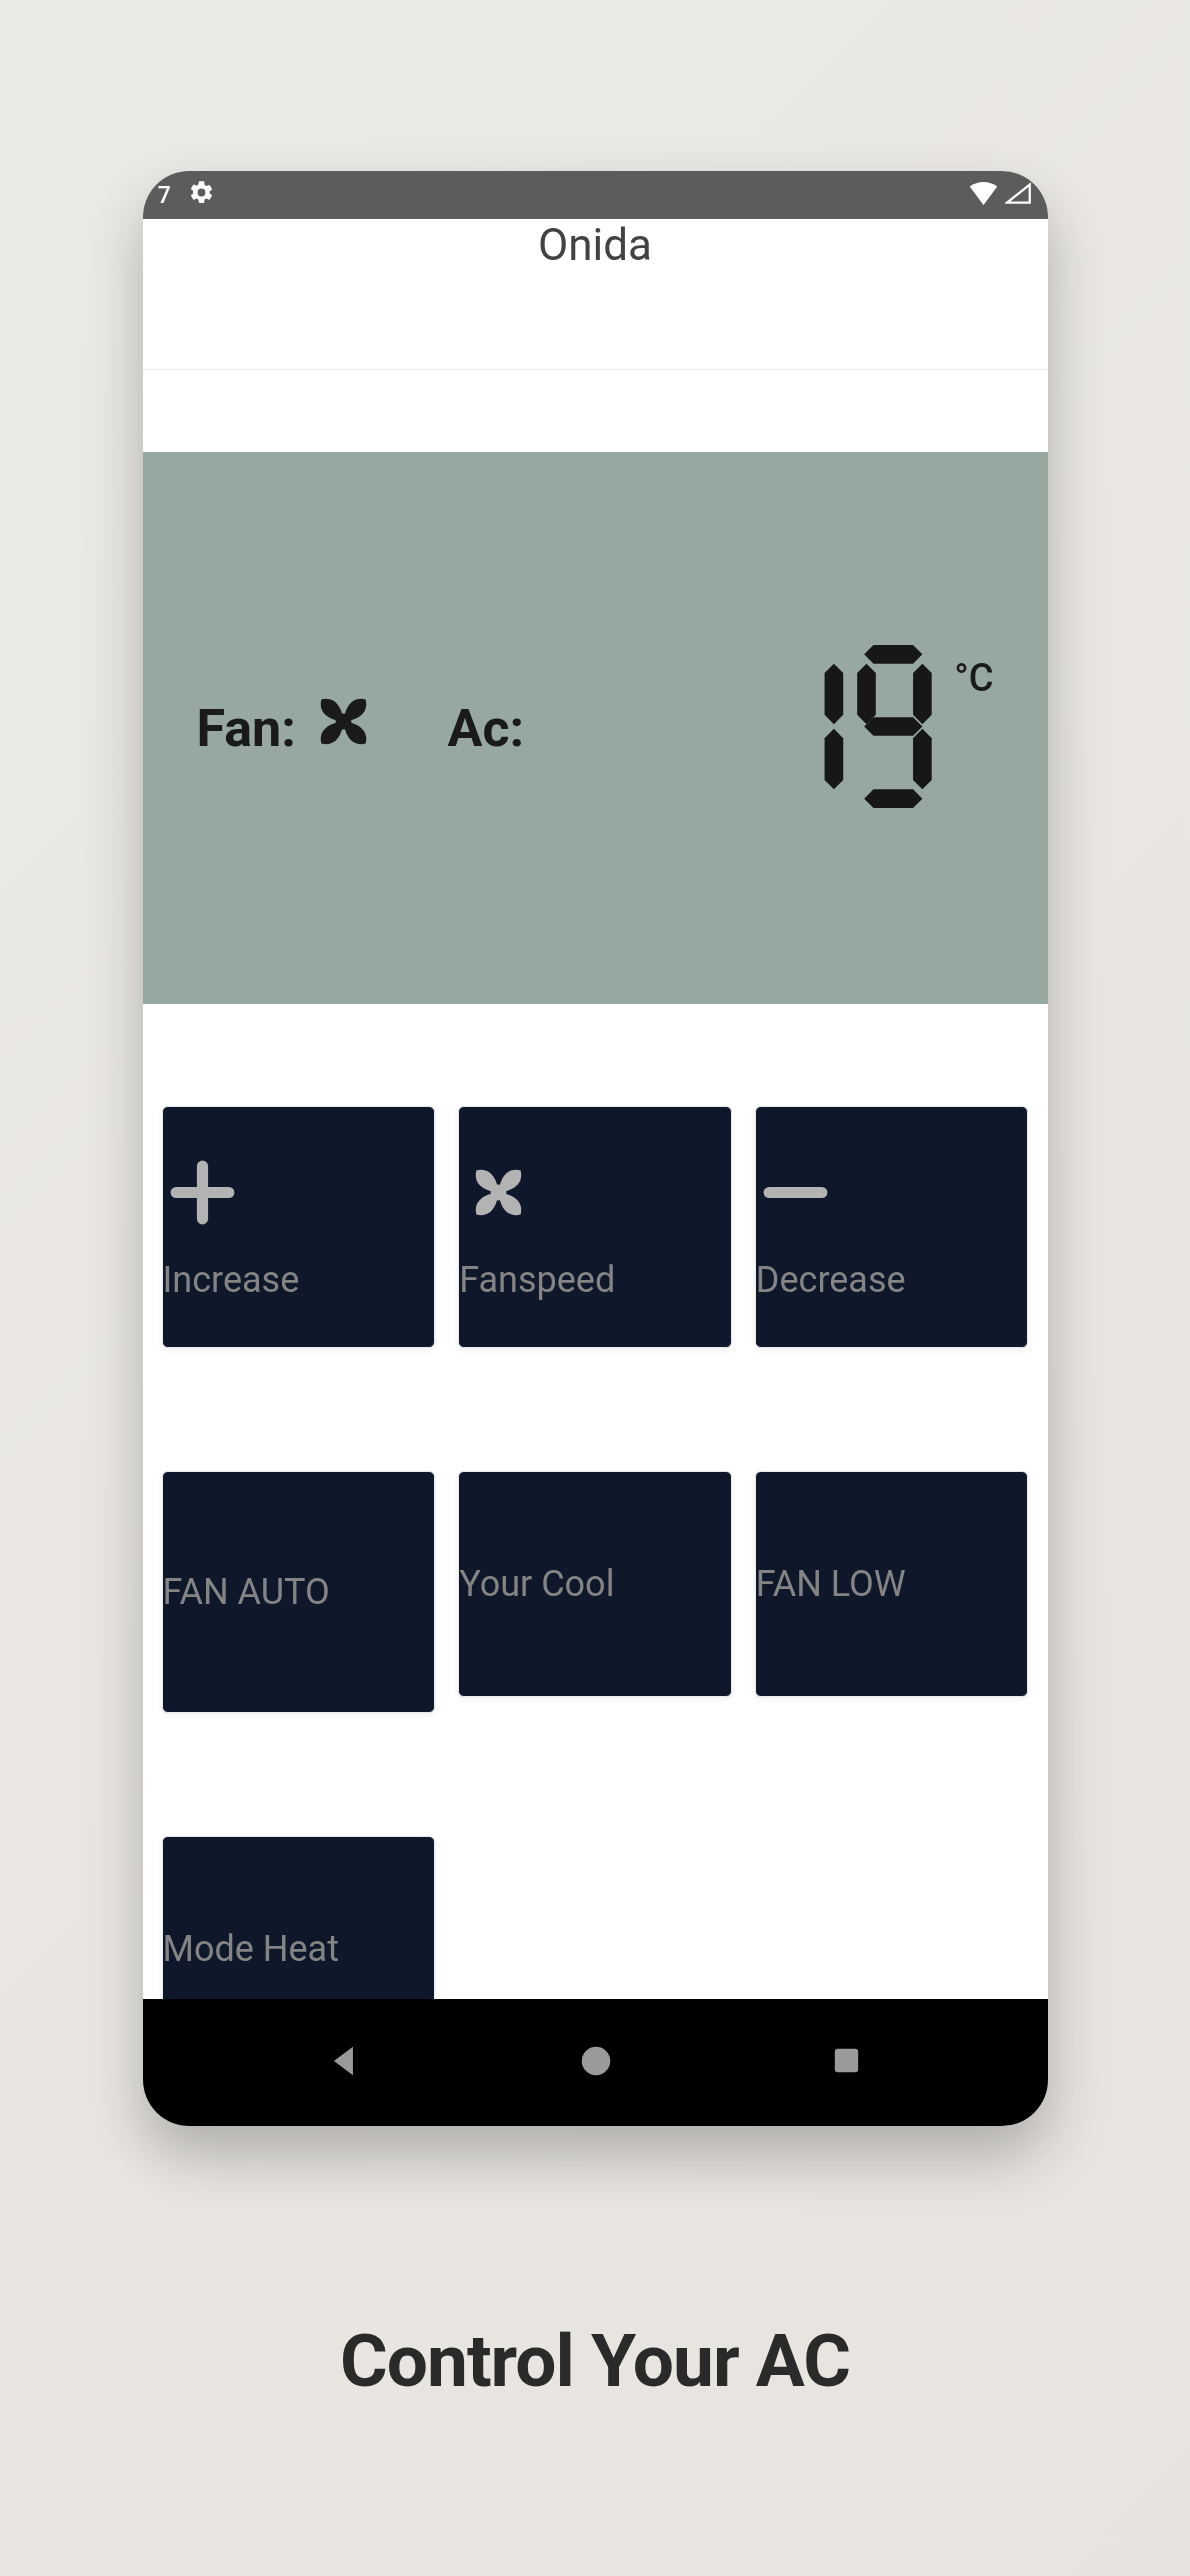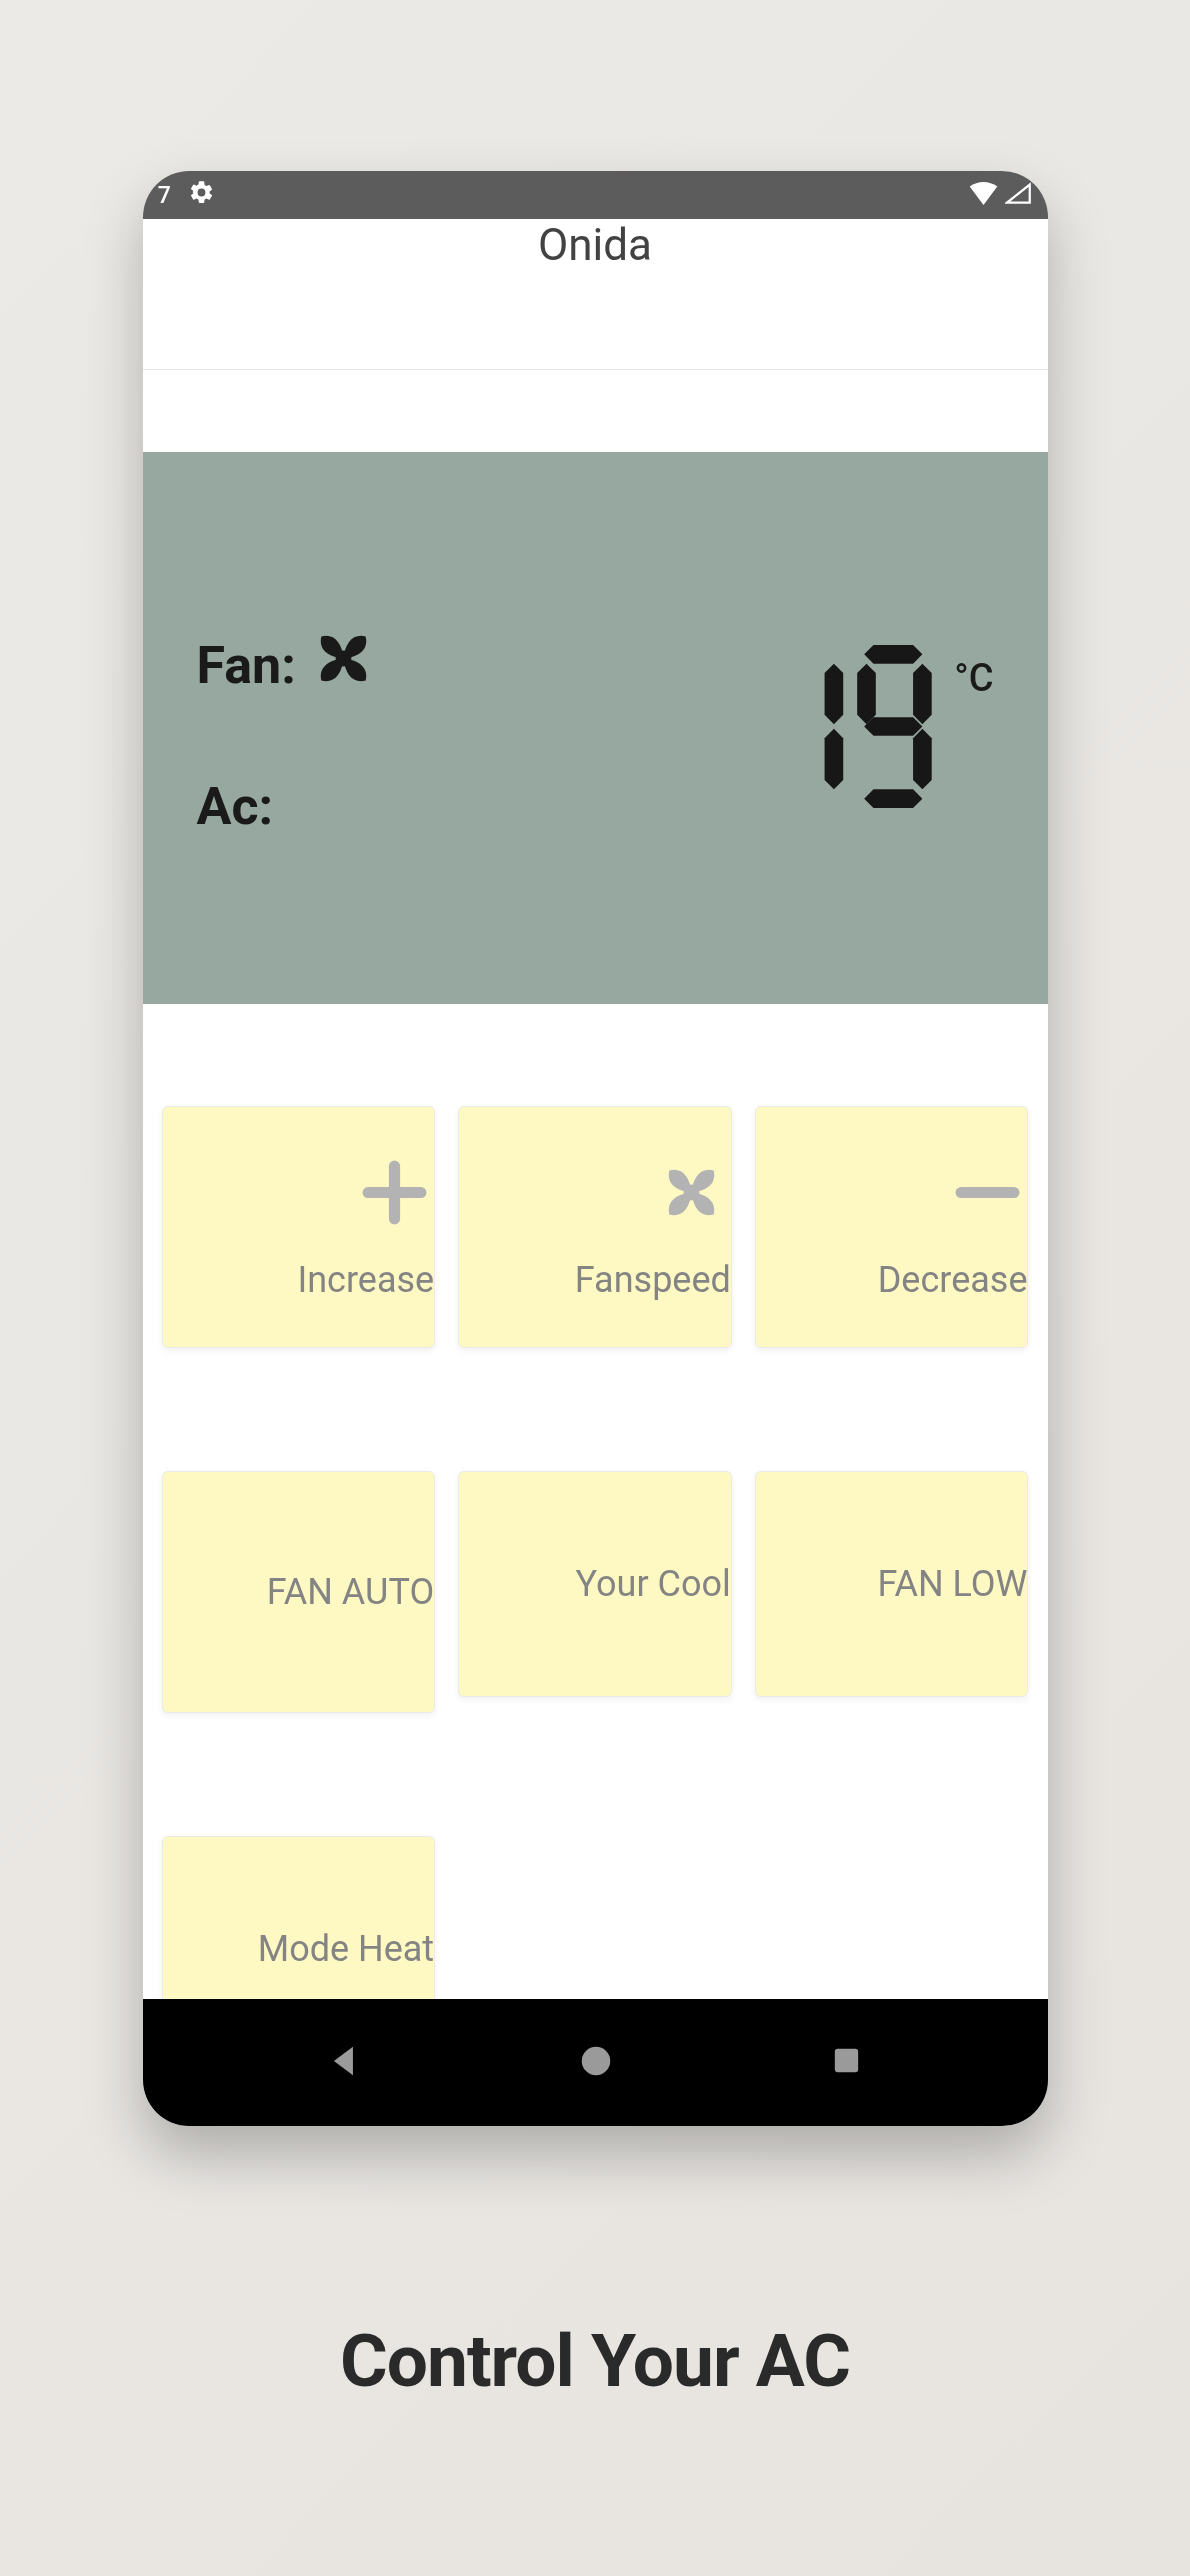--- a/index.html
+++ b/index.html
@@ -55,21 +55,20 @@
     height: 552px;
     background: #96a8a0;
     position: relative;
     padding: 0 54px;
     display: flex;
     align-items: center;
     justify-content: space-between;
   }
   .display-left {
     display: flex;
-    flex-direction: column;
     gap: 65px;
   }
   .display-row {
     display: flex;
     align-items: center;
     font-size: 52px;
     font-weight: 700;
     color: #1a1a1a;
   }
   .display-right {
@@ -87,27 +86,27 @@
     flex: 1;
     background: #fff;
     padding: 102px 19px 0 19px;
     display: grid;
     grid-template-columns: repeat(3, 1fr);
     grid-auto-rows: 242px;
     gap: 23px;
     row-gap: 123px;
   }
   .control-card {
-    background: #fef9c3;
+    background: #0f172a;
     border: 1px solid #eaeaea;
     border-radius: 5.8px;
     box-shadow: 0 2.9px 7.7px rgba(0,0,0,0.06);
     display: flex;
     flex-direction: column;
-    align-items: flex-end;
+    align-items: flex-start;
     justify-content: center;
     gap: 23px;
   }
   .control-card.text-only {
     gap: 0;
   }
   .control-icon {
     color: #b3b3b3;
   }
   .control-label {

